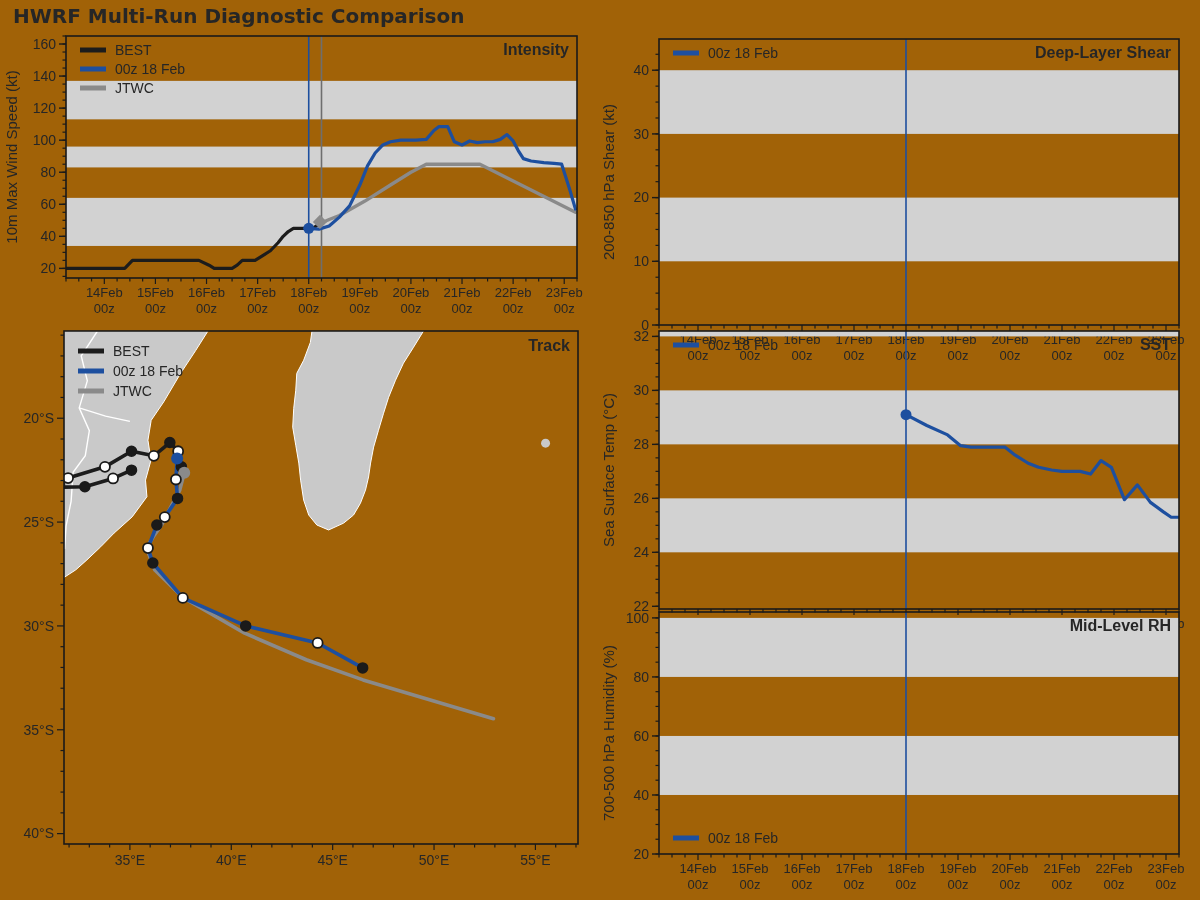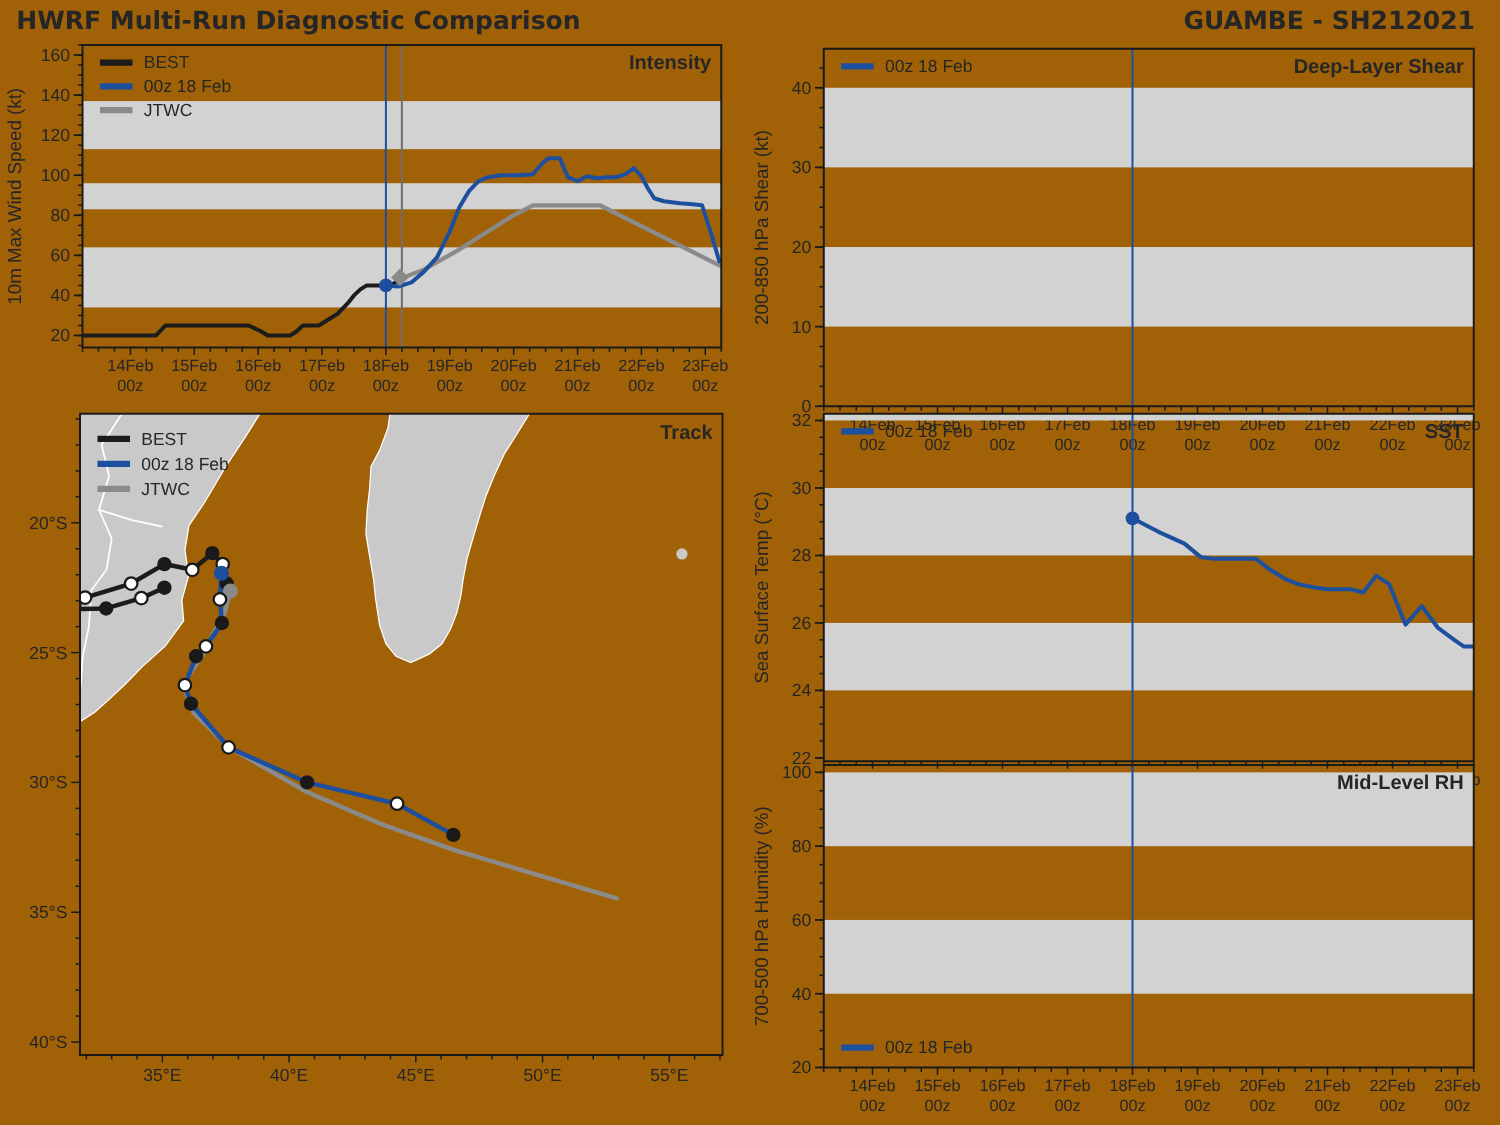--- a/index.html
+++ b/index.html
@@ -11,21 +11,20 @@
   svg{position:absolute;left:0;top:0;}
   #plots{left:0;top:0;}
   .logo{position:absolute;left:2px;top:850px;width:150px;height:50px;}
   .logo svg{position:static;}
 </style>
 </head>
 <body>
 
 <div class="canvas">
   <div class="title-left">HWRF Multi-Run Diagnostic Comparison</div>
-  <div class="title-right">GUAMBE - SH212021</div>
   <svg id="plots" width="1200" height="900">
       <g>
         <rect x="66" y="197.86754966887418" width="511" height="48.079470198675494" fill="#d2d2d2"></rect>
         <rect x="66" y="146.58278145695365" width="511" height="20.83443708609272" fill="#d2d2d2"></rect>
         <rect x="66" y="80.87417218543047" width="511" height="38.463576158940384" fill="#d2d2d2"></rect>
         <line x1="308.725" y1="36" x2="308.725" y2="278" stroke="#1d4f9f" stroke-width="1.6"></line>
         <line x1="321.5" y1="36" x2="321.5" y2="278" stroke="#6e6e6e" stroke-width="1.6"></line>
         <clipPath id="cp-intensity">
           <rect x="66" y="36" width="511" height="242"></rect>
         </clipPath>

